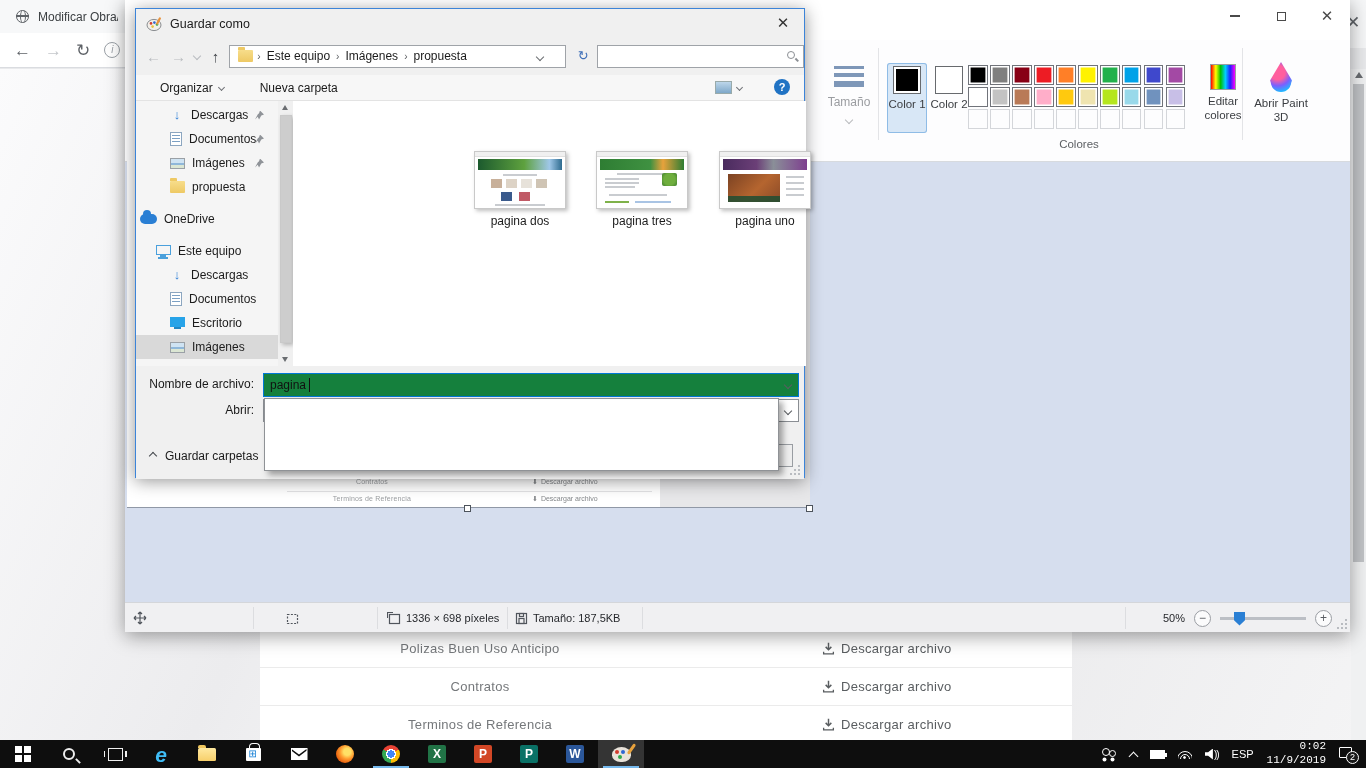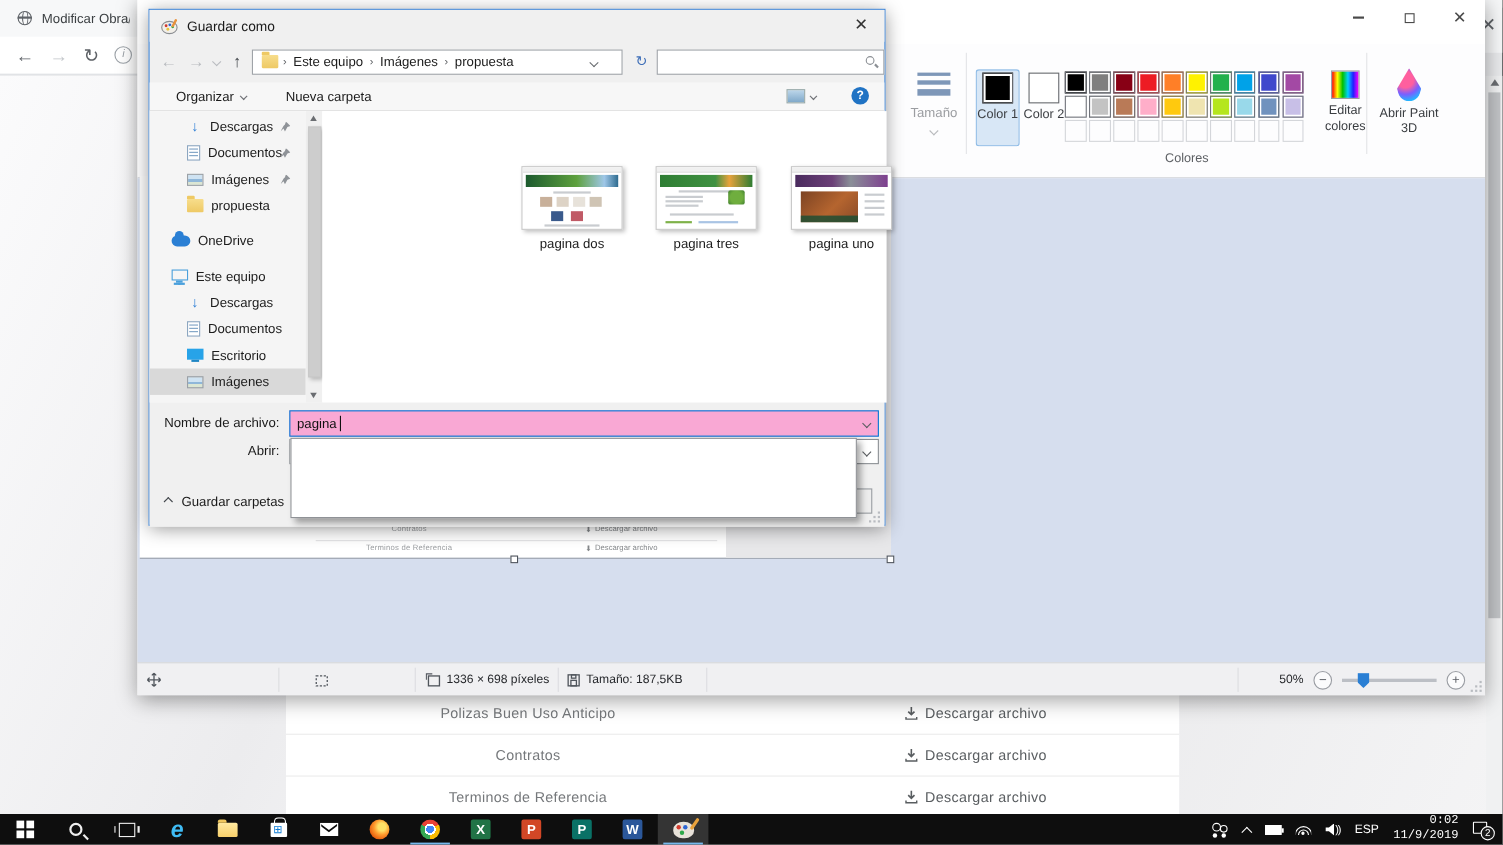--- a/index.html
+++ b/index.html
@@ -194,21 +194,21 @@
   .t-line { position:absolute; height:2px; background:#c9ccd0; }
   .ph { position:absolute; width:11px; height:9px; }
   .t-img { position:absolute; left:8px; top:22px; width:52px; height:28px;
     background:linear-gradient(135deg,#7c4323,#b5652f 55%,#8a4a28); }
   .t-img .strip { position:absolute; left:0; bottom:0; width:100%; height:6px; background:#1f4d33; opacity:.85; }
   .t-green { position:absolute; right:10px; top:21px; width:15px; height:13px;
     background:radial-gradient(circle,#6fae3e 0 55%,#3f7d2e); border-radius:2px; }
 
   #dlg-fields { position:absolute; left:0; top:357px; width:100%; height:113px; background:#f0f0f0; }
   .field-label { position:absolute; font-size:12px; color:#1a1a1a; text-align:right; width:110px; }
-  #fn-input { position:absolute; left:127px; top:7px; width:536px; height:24px; background:#f9a8d4;
+  #fn-input { position:absolute; left:127px; top:7px; width:536px; height:24px; background:#15803d;
     border:1px solid #0078d7; display:flex; align-items:center; padding-left:6px; font-size:12px; color:#111; }
   #fn-caret { width:1px; height:14px; background:#111; margin-left:3px; }
   #fn-chev { position:absolute; right:7px; top:8px; }
   #type-select { position:absolute; left:127px; top:33px; width:536px; height:23px; background:#fff;
     border:1px solid #8a8e93; }
   #type-chev { position:absolute; right:7px; top:8px; }
   #cancel-sliver { position:absolute; left:565px; top:78px; width:92px; height:23px; background:#ededed;
     border:1px solid #999da2; }
   #fn-popup { position:absolute; left:128px; top:32px; width:515px; height:73px; background:#fff;
     border:1px solid #8f9296; box-shadow:4px 4px 6px rgba(0,0,0,.35); }
@@ -554,21 +554,21 @@
         </div>
         <div class="sb-item" style="top:50px; padding-left:34px">
           <span class="ic ic-pic"></span>
           <span>Imágenes</span>
             <span class="pin"></span>
         </div>
         <div class="sb-item" style="top:74px; padding-left:34px">
           <span class="ic ic-folder"></span>
           <span>propuesta</span>
         </div>
-        <div class="sb-item" style="top:106px; padding-left:20px">
+        <div class="sb-item" style="top:106px; padding-left:4px">
           <span class="ic ic-cloud"></span>
           <span>OneDrive</span>
         </div>
         <div class="sb-item" style="top:138px; padding-left:20px">
           <span class="ic ic-pc"></span>
           <span>Este equipo</span>
         </div>
         <div class="sb-item" style="top:162px; padding-left:34px">
           <span class="ic ic-down">↓</span>
           <span>Descargas</span>

